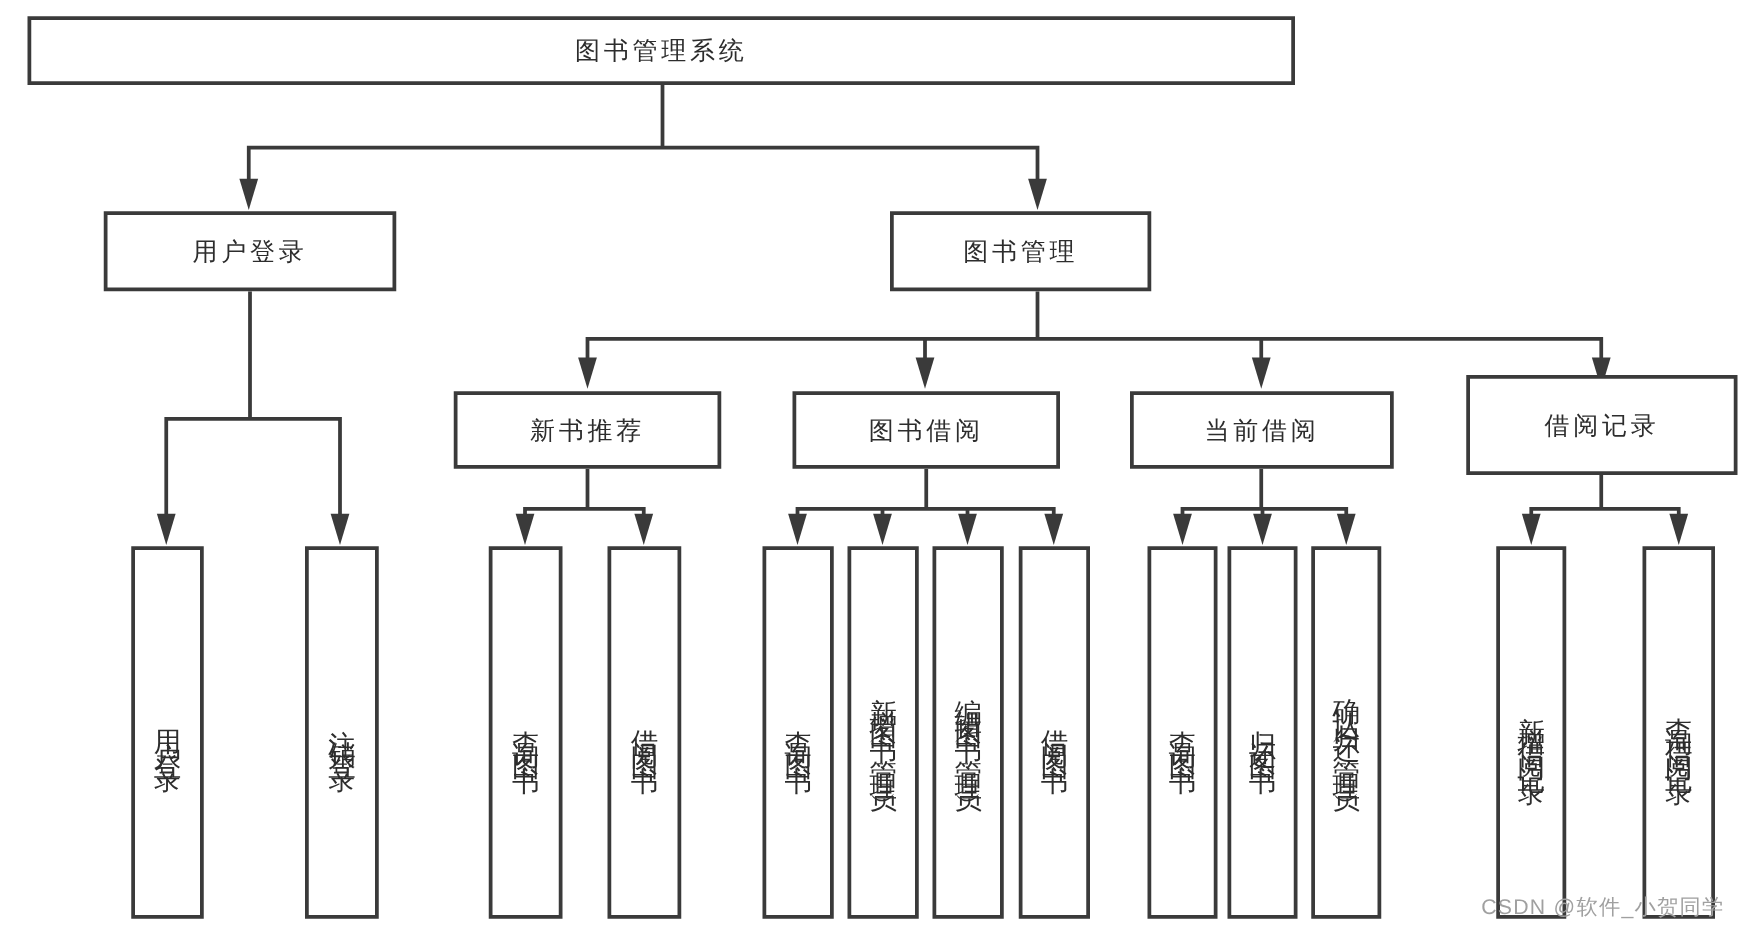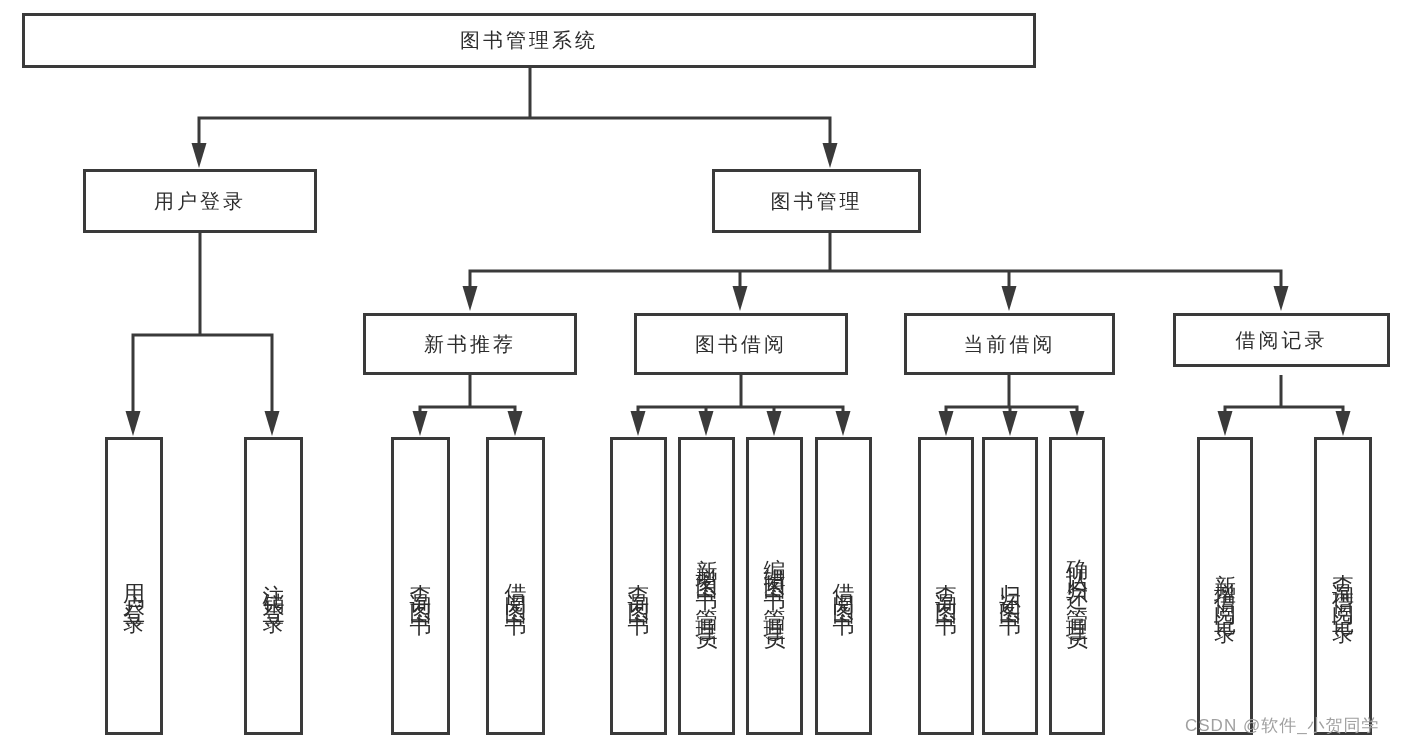--- a/index.html
+++ b/index.html
@@ -107,21 +107,21 @@
 
   <div class="node hnode" style="left:363px; top:313px; width:214px; height:62px;">
     <span>新书推荐</span>
   </div>
   <div class="node hnode" style="left:634px; top:313px; width:214px; height:62px;font-family:Liberation Mono, monospace;">
     <span>图书借阅</span>
   </div>
   <div class="node hnode" style="left:904px; top:313px; width:211px; height:62px;">
     <span>当前借阅</span>
   </div>
-  <div class="node hnode" style="left:1173px; top:313px; width:217px; height:54px;">
+  <div class="node hnode" style="left:1173px; top:300px; width:217px; height:80px;">
     <span>借阅记录</span>
   </div>
 
   <div class="node vnode" style="left:105px; top:437px; width:58px; height:298px;">
     <span class="vtext">用户登录</span>
   </div>
   <div class="node vnode" style="left:244px; top:437px; width:59px; height:298px;">
     <span class="vtext">注销登录</span>
   </div>
 

